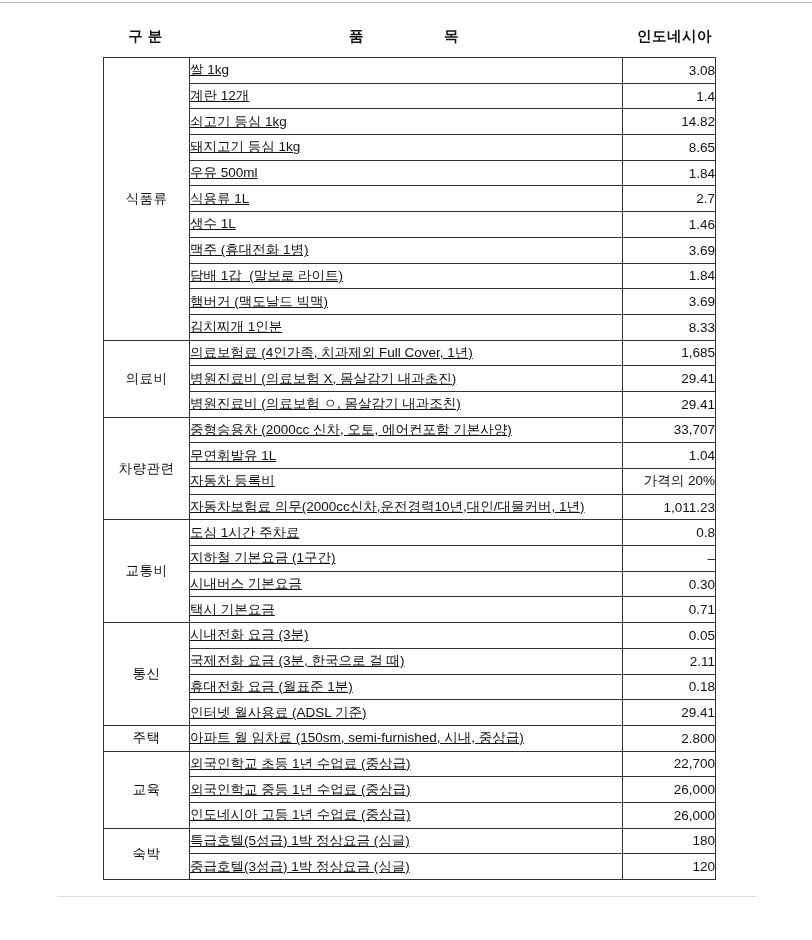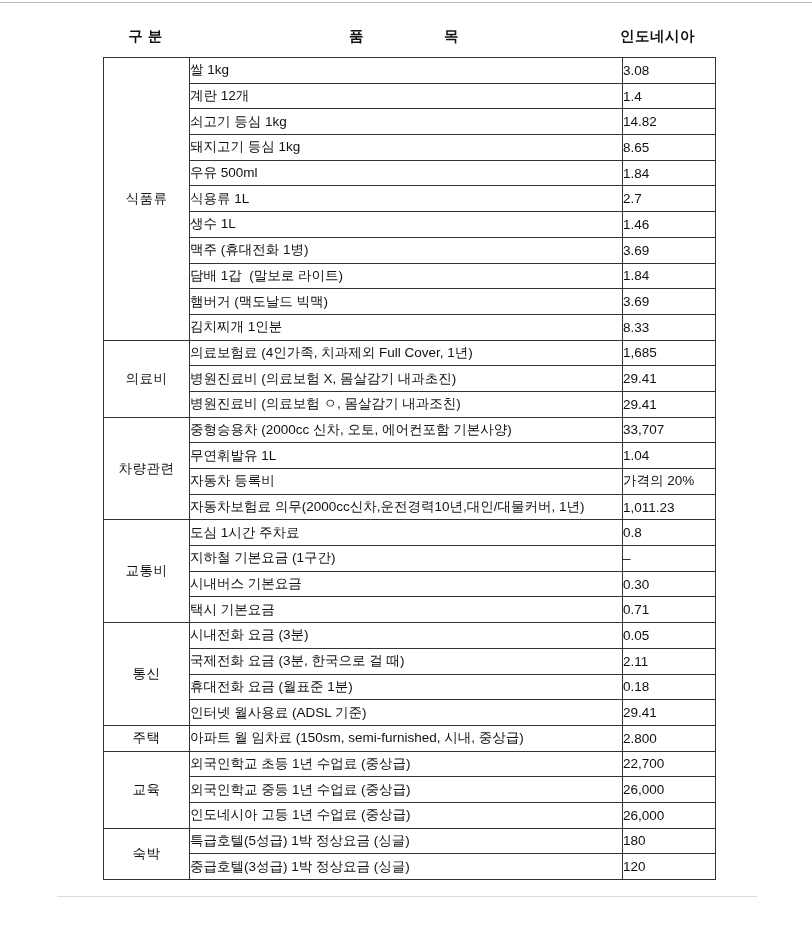--- a/index.html
+++ b/index.html
@@ -34,21 +34,21 @@
     left: 103px; top: 27px;
     width: 609px;
     display: flex;
     font-weight: bold;
     font-size: 14.5px;
     letter-spacing: 0.5px;
     white-space: pre;
   }
   .h-cat   { width: 85px;  text-align: center; }
   .h-item  { width: 432px; display: flex; justify-content: center; gap: 80px; }
-  .h-country { width: 92px; text-align: left; }
+  .h-country { width: 92px; text-align: right; }
 
   table.cost-table {
     position: absolute;
     left: 103px; top: 57px;
     width: 609px;
     border-collapse: collapse;
     table-layout: fixed;
     font-size: 13.5px;
   }
   table.cost-table td {
@@ -61,23 +61,25 @@
   td.cat {
     width: 85px;
     text-align: center;
     letter-spacing: 0.5px;
   }
   td.item {
     width: 432px;
     text-align: left;
     padding-left: 10px;
     white-space: pre;
+    text-decoration: underline;
   }
   td.val {
     width: 92px;
+    text-align: right;
     padding-right: 8px;
     white-space: nowrap;
   }
 </style>
 </head>
 <body>
 
 <div class="page">
 
   <div class="artifact-line-top"></div>

